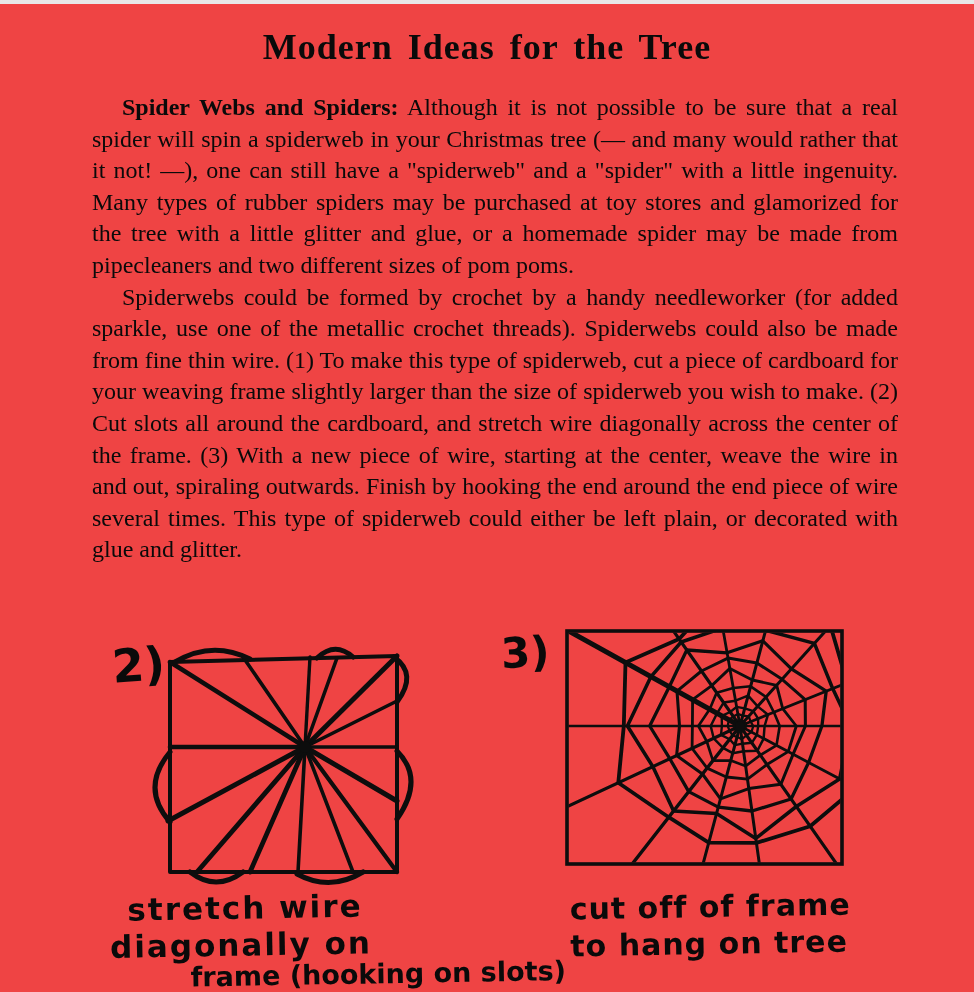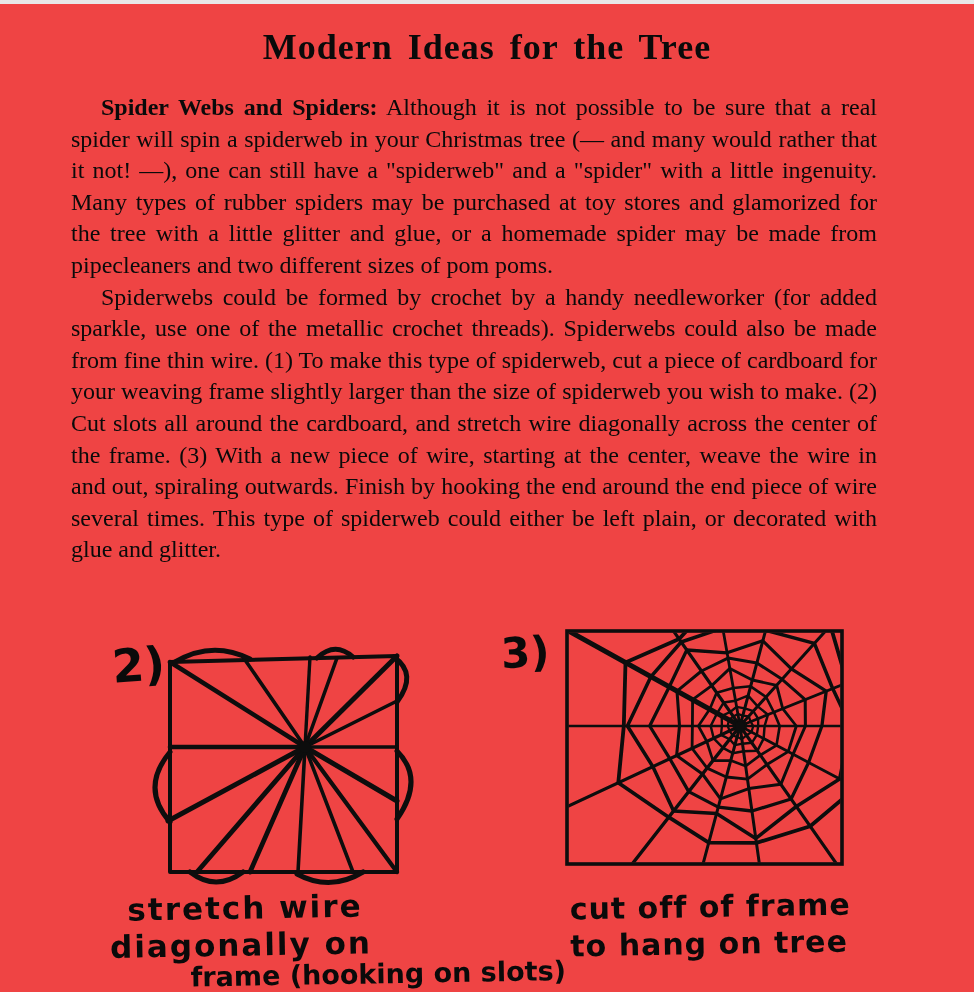--- a/index.html
+++ b/index.html
@@ -6,21 +6,21 @@
   .page{
     position:relative;width:974px;height:992px;background:#ef4444;
     overflow:hidden;font-family:"Liberation Serif",serif;color:#0a0a0a;
     margin:4px auto;
   }
   .title{
     position:absolute;top:22px;left:0;width:974px;text-align:center;
     font-size:36px;font-weight:bold;letter-spacing:1px;word-spacing:5px;
   }
   .bodytext{
-    position:absolute;left:71px;top:88px;width:806px;
+    position:absolute;left:92px;top:88px;width:806px;
     font-size:24px;line-height:31.6px;text-align:justify;
   }
   .bodytext p{margin:0;text-indent:30px;}
   .lead{font-weight:bold;}
   .fig-label{
     position:absolute;font-family:"DejaVu Sans",sans-serif;
     font-weight:bold;color:#0a0a0a;
   }
   .label-2{left:112px;top:634px;font-size:46px;transform:rotate(-4deg);}
   .label-3{left:501px;top:624px;font-size:42px;transform:rotate(-3deg);}

